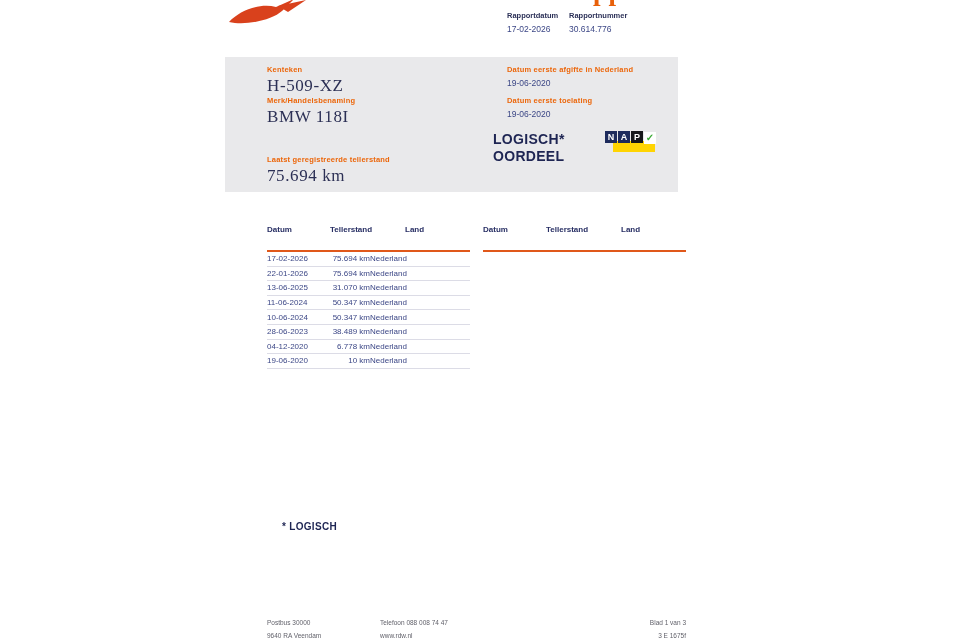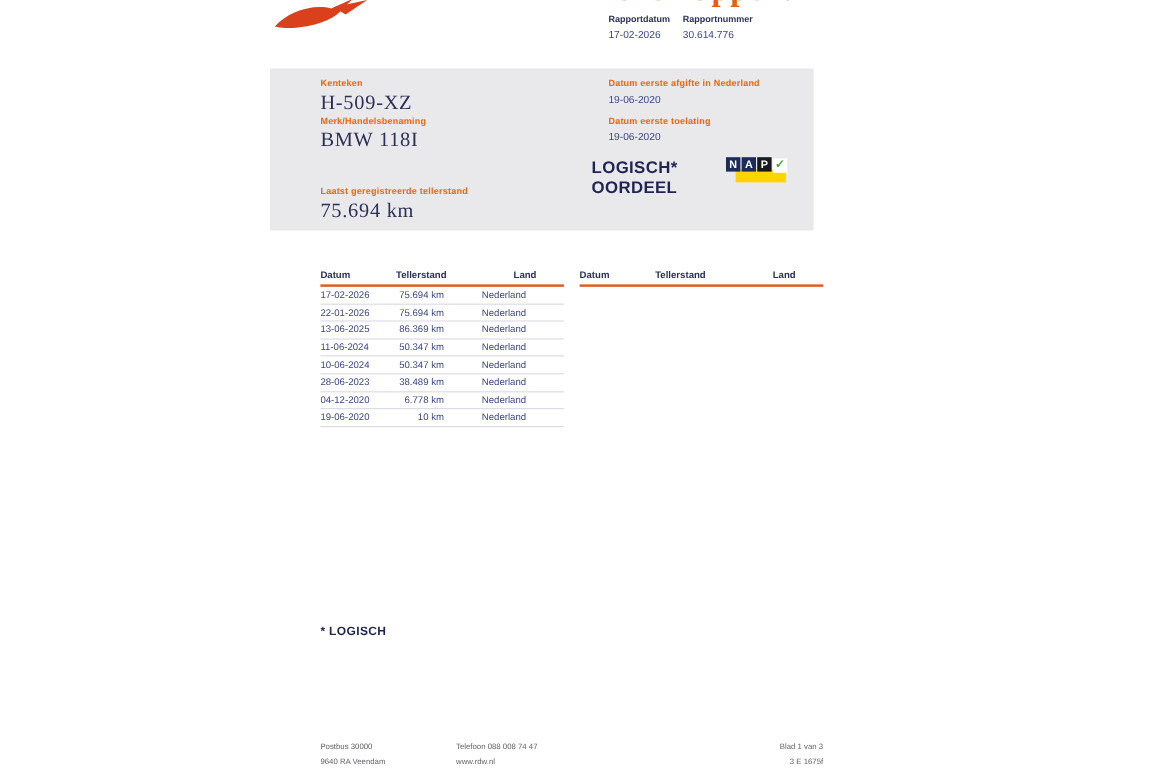--- a/index.html
+++ b/index.html
@@ -36,32 +36,32 @@
   .nap-a{left:13px;background:#1d2b5c;}
   .nap-p{left:26px;background:#17181c;}
   .nap-check{position:absolute;left:39px;top:1px;width:12px;height:12px;line-height:12px;text-align:center;
           background:#ffffff;color:#3aaa35;font-size:10px;font-weight:bold;}
 
   
   .tablewrap{position:absolute;left:267px;top:218px;width:419px;}
   .section-title{font-size:9px;font-weight:bold;color:#ec660a;letter-spacing:.2px;}
   .tables{display:flex;gap:13px;margin-top:7px;}
   .ttable{width:203px;}
-  .thead{display:flex;border-bottom:2px solid #e0581a;padding-bottom:3px;
+  .thead{display:flex;border-bottom:2px solid #e0581a;padding-bottom:16px;
          font-size:8px;font-weight:bold;color:#272e63;}
   .trow{display:flex;height:13.6px;align-items:center;border-bottom:1px solid #dcdce6;
         font-size:8px;color:#3c4786;}
   .c-datum{width:63px;text-align:left;}
   .c-teller{width:40px;text-align:right;}
-  .c-land{flex:1;text-align:center;}
+  .c-land{flex:1;text-align:left;}
   .thead .c-teller{width:75px;text-align:left;}
 
   
   .footnote{position:absolute;left:267px;top:521px;width:400px;}
-  .fn-title{font-size:10px;font-weight:bold;color:#1e2553;letter-spacing:.3px;}
+  .fn-title{font-size:10px;font-weight:bold;color:#1e2553;letter-spacing:.3px;margin-left:15px;}
   .fn-text{font-size:8.5px;line-height:12px;color:#e2703c;margin:7px 0 0 0;}
 
   
   .footer-col{position:absolute;top:616px;font-size:6.5px;color:#62626b;line-height:13px;}
   .fc1{left:267px;}
   .fc2{left:380px;}
   .fc3{left:560px;width:126px;text-align:right;}
 </style>
 </head>
 <body>
@@ -137,21 +137,21 @@
       <span class="c-teller">75.694 km</span>
       <span class="c-land">Nederland</span>
     </div>
             <div class="trow">
       <span class="c-datum">22-01-2026</span>
       <span class="c-teller">75.694 km</span>
       <span class="c-land">Nederland</span>
     </div>
             <div class="trow">
       <span class="c-datum">13-06-2025</span>
-      <span class="c-teller">86.369 km</span>
+      <span class="c-teller">31.070 km</span>
       <span class="c-land">Nederland</span>
     </div>
             <div class="trow">
       <span class="c-datum">11-06-2024</span>
       <span class="c-teller">50.347 km</span>
       <span class="c-land">Nederland</span>
     </div>
             <div class="trow">
       <span class="c-datum">10-06-2024</span>
       <span class="c-teller">50.347 km</span>

